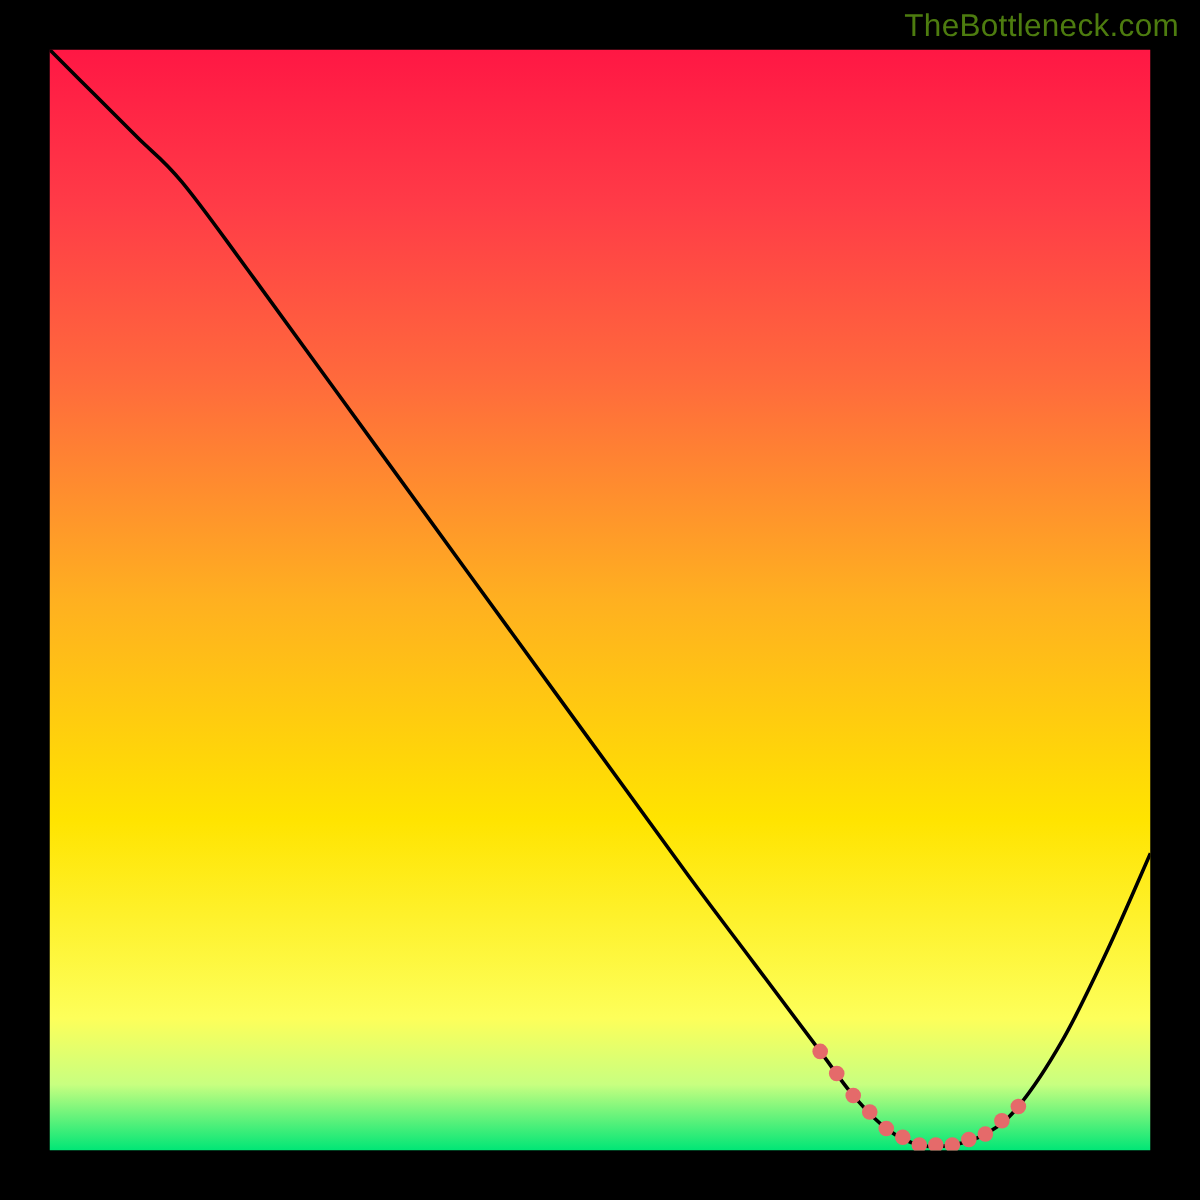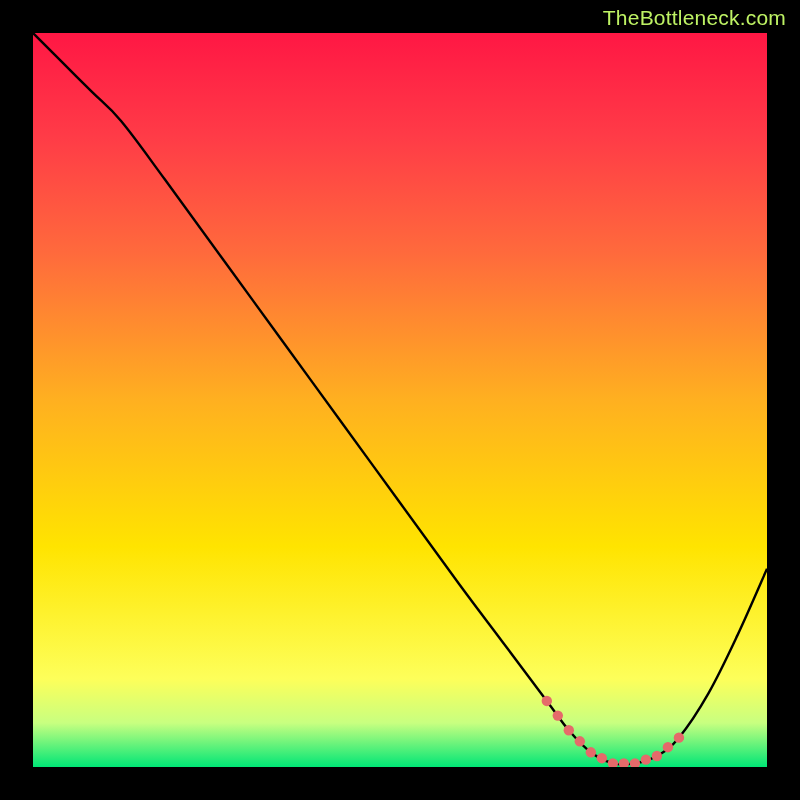--- a/index.html
+++ b/index.html
@@ -8,21 +8,21 @@
     background: #000;
     width: 800px;
     height: 800px;
     position: relative;
     font-family: Arial, Helvetica, sans-serif;
   }
   .watermark {
     position: absolute;
     top: 6px;
     right: 14px;
-    color: #bef264;
+    color: #4d7c0f;
     font-size: 21px;
     font-weight: 500;
     z-index: 10;
     letter-spacing: 0.2px;
     margin-left: 24px;
   }
   .chart-area {
     position: absolute;
     left: 33px;
     top: 33px;

